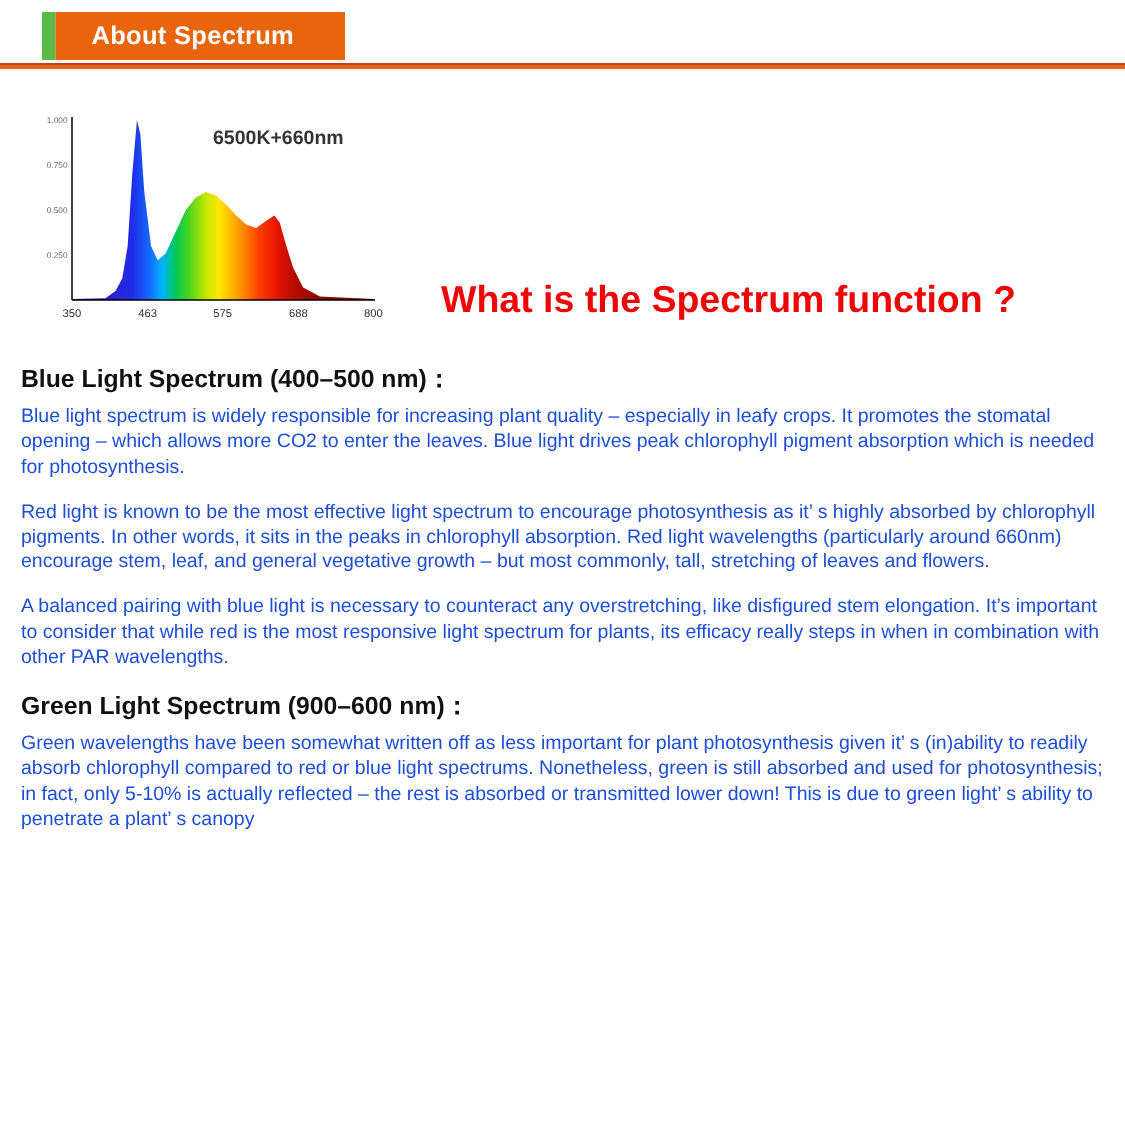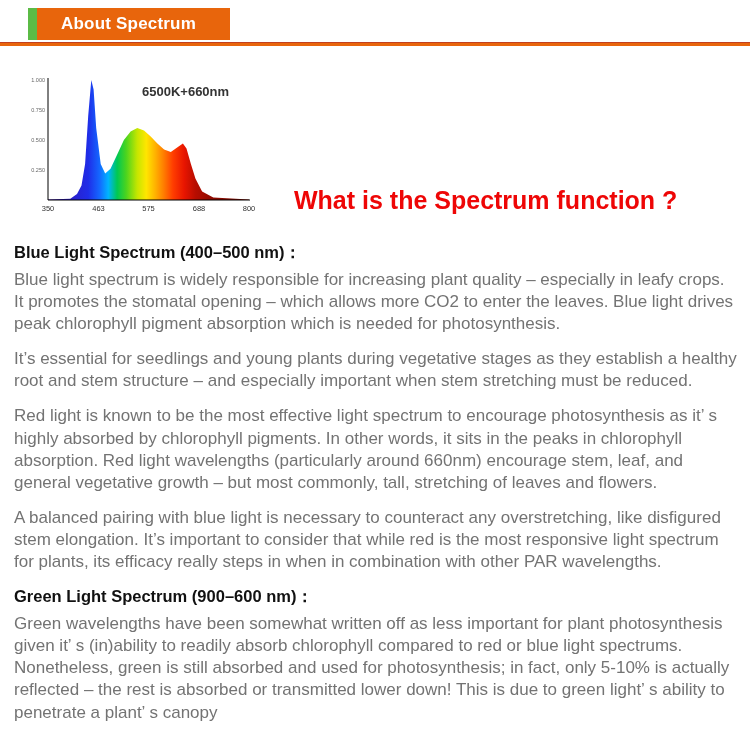--- a/index.html
+++ b/index.html
@@ -72,24 +72,24 @@
     margin-top: 20px;
   }
   .section h3 {
     font-size: 16.5px;
     font-weight: bold;
     color: #111111;
     margin: 0 0 5px 0;
   }
   .section + .section h3 { margin-top: 3px; }
   .section p {
-    font-size: 17px;
+    font-size: 13px;
     line-height: 1.3;
     margin: 0 0 13px 0;
-    color: #737373;
+    color: #1d4ed8;
   }
   .section { margin-bottom: 6px; }
 </style>
 </head>
 <body>
 
 <div class="banner">
   <div class="banner-green"></div>
   <div class="banner-orange">About Spectrum</div>
 </div>
@@ -138,21 +138,20 @@
   </svg>
 </div>
 
 <div class="question">What is the Spectrum function ?</div>
 
 <div class="content">
 
   <div class="section">
     <h3>Blue Light Spectrum (400–500 nm)：</h3>
     <p>Blue light spectrum is widely responsible for increasing plant quality – especially in leafy crops. It promotes the stomatal opening – which allows more CO2 to enter the leaves. Blue light drives peak chlorophyll pigment absorption which is needed for photosynthesis.</p>
-    <p>It’s essential for seedlings and young plants during vegetative stages as they establish a healthy root and stem structure – and especially important when stem stretching must be reduced.</p>
   </div>
 
   <div class="section">
     <p>Red light is known to be the most effective light spectrum to encourage photosynthesis as it’ s highly absorbed by chlorophyll pigments. In other words, it sits in the peaks in chlorophyll absorption. Red light wavelengths (particularly around 660nm) encourage stem, leaf, and general vegetative growth – but most commonly, tall, stretching of leaves and flowers.</p>
     <p>A balanced pairing with blue light is necessary to counteract any overstretching, like disfigured stem elongation. It’s important to consider that while red is the most responsive light spectrum for plants, its efficacy really steps in when in combination with other PAR wavelengths.</p>
   </div>
 
   <div class="section">
     <h3>Green Light Spectrum (900–600 nm)：</h3>
     <p>Green wavelengths have been somewhat written off as less important for plant photosynthesis given it’ s (in)ability to readily absorb chlorophyll compared to red or blue light spectrums. Nonetheless, green is still absorbed and used for photosynthesis; in fact, only 5-10% is actually reflected – the rest is absorbed or transmitted lower down! This is due to green light’ s ability to penetrate a plant’ s canopy</p>

